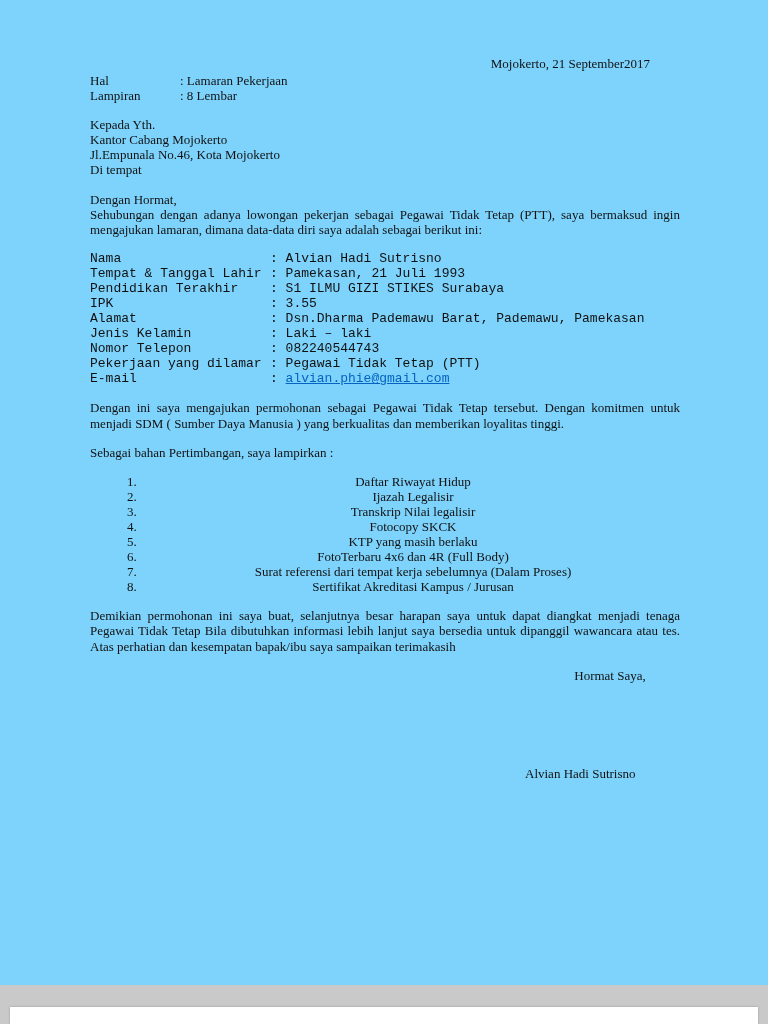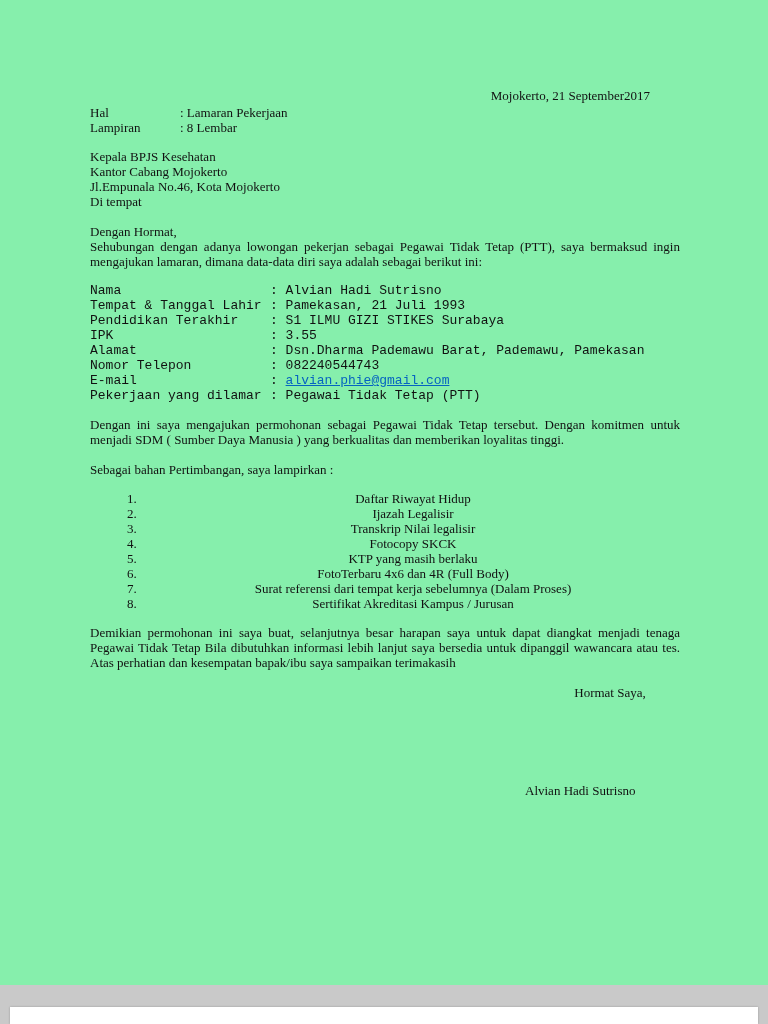--- a/index.html
+++ b/index.html
@@ -7,22 +7,22 @@
     width: 768px;
     background: #c9c9c9;
     font-family: "Liberation Serif", "DejaVu Serif", serif;
     color: #111;
   }
   .viewport { width: 768px; height: 1024px; overflow: hidden; }
   .page {
     box-sizing: border-box;
     width: 768px;
     height: 985px;
-    background: #86efac;
-    padding: 88px 88px 0 90px;
+    background: #7dd3fc;
+    padding: 56px 88px 0 90px;
     font-size: 13px;
     line-height: 1.16;
   }
   .date-line {
     text-align: right;
     padding-right: 30px;
     margin-bottom: 2px;
   }
   .meta-table { border-collapse: collapse; }
   .meta-table td { padding: 0; vertical-align: top; }
@@ -70,21 +70,21 @@
       <tr>
         <td class="meta-label">Lampiran</td>
         <td>: 8 Lembar</td>
       </tr>
     </tbody>
       </table>
 
     <div class="block-gap"></div>
 
     <div class="recipient">
-      <div>Kepala BPJS Kesehatan</div>
+      <div>Kepada Yth.</div>
       <div>Kantor Cabang Mojokerto</div>
       <div>Jl.Empunala No.46, Kota Mojokerto</div>
       <div>Di tempat</div>
     </div>
 
     <div class="block-gap"></div>
 
     <div>Dengan Hormat,</div>
     <p class="para">Sehubungan dengan adanya lowongan pekerjan sebagai Pegawai Tidak Tetap (PTT), saya bermaksud ingin mengajukan lamaran, dimana data-data diri saya adalah sebagai berikut ini:</p>
 
@@ -106,30 +106,34 @@
       </tr>
       <tr>
         <td class="detail-label">IPK</td>
         <td>: 3.55</td>
       </tr>
       <tr>
         <td class="detail-label">Alamat</td>
         <td>: Dsn.Dharma Pademawu Barat, Pademawu, Pamekasan</td>
       </tr>
       <tr>
+        <td class="detail-label">Jenis Kelamin</td>
+        <td>: Laki – laki</td>
+      </tr>
+      <tr>
         <td class="detail-label">Nomor Telepon</td>
         <td>: 082240544743</td>
       </tr>
       <tr>
+        <td class="detail-label">Pekerjaan yang dilamar</td>
+        <td>: Pegawai Tidak Tetap (PTT)</td>
+      </tr>
+      <tr>
         <td class="detail-label">E-mail</td>
         <td><span>: </span><a class="email-link" href="#">alvian.phie@gmail.com</a></td>
-      </tr>
-      <tr>
-        <td class="detail-label">Pekerjaan yang dilamar</td>
-        <td>: Pegawai Tidak Tetap (PTT)</td>
       </tr>
     </tbody>
       </table>
 
     <div class="block-gap"></div>
 
     <p class="para">Dengan ini saya mengajukan permohonan sebagai Pegawai Tidak Tetap tersebut. Dengan komitmen untuk menjadi SDM ( Sumber Daya Manusia ) yang berkualitas dan memberikan loyalitas tinggi.</p>
 
     <div class="block-gap"></div>
 

